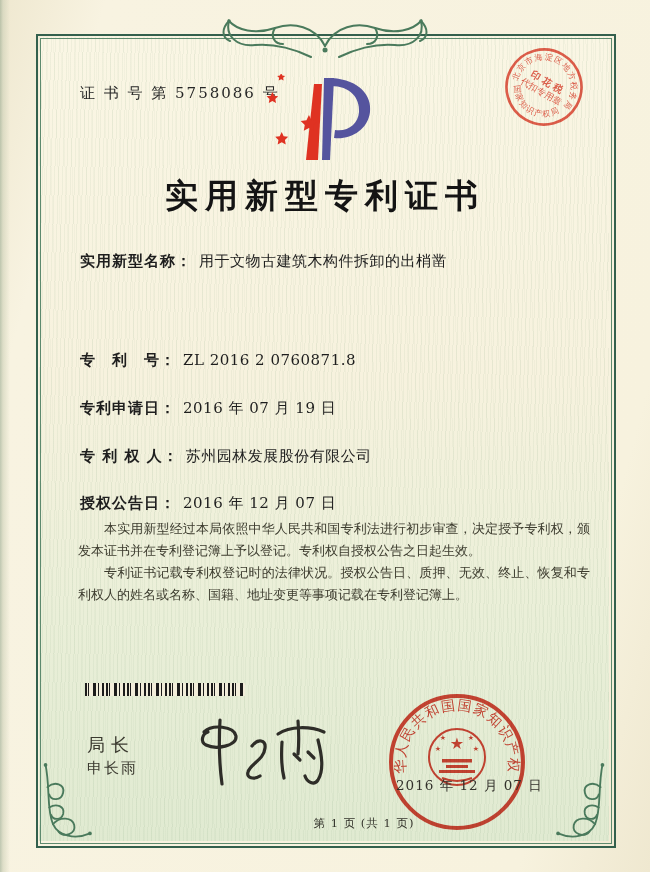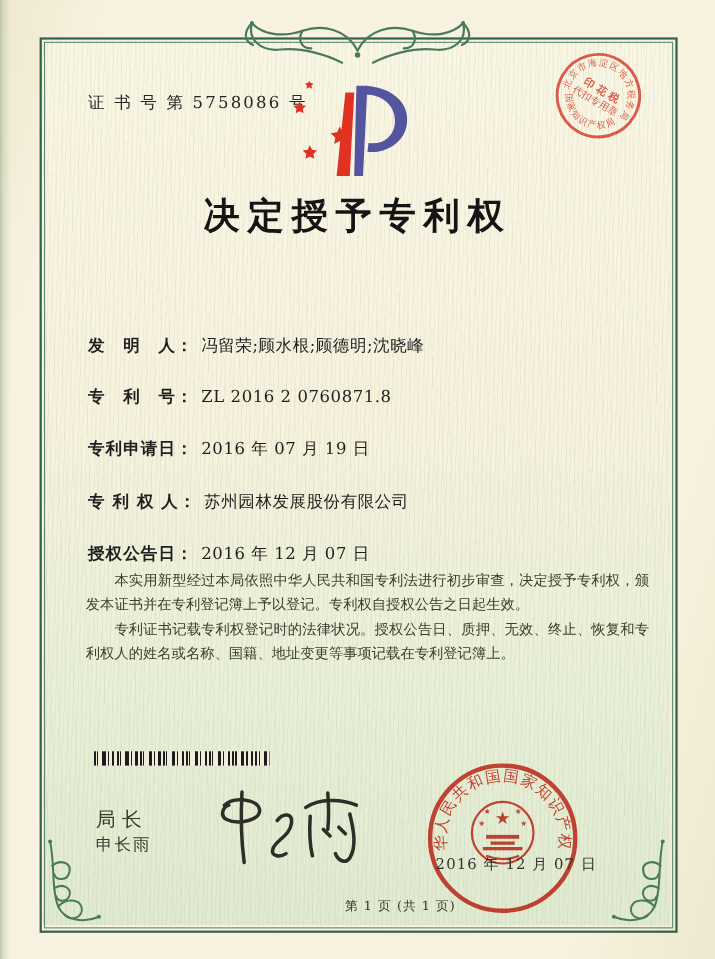--- a/index.html
+++ b/index.html
@@ -120,24 +120,24 @@
       <path d="M53,20 l2.2,4.6 5,.7 -3.6,3.5 .9,5 -4.5,-2.4 -4.5,2.4 .9,-5 -3.6,-3.5 5,-.7 Z" transform="translate(-38,22) scale(0.6)"></path>
       <path d="M53,20 l2.2,4.6 5,.7 -3.6,3.5 .9,5 -4.5,-2.4 -4.5,2.4 .9,-5 -3.6,-3.5 5,-.7 Z" transform="translate(-22,40) scale(0.9)"></path>
       <path d="M53,20 l2.2,4.6 5,.7 -3.6,3.5 .9,5 -4.5,-2.4 -4.5,2.4 .9,-5 -3.6,-3.5 5,-.7 Z" transform="translate(-4,-12) scale(0.55)"></path>
     </g>
     <g fill="#55549e">
       <path d="M68,4 L78,4 L74,86 L66,86 Z"></path>
       <path d="M76,4 C104,6 116,22 114,38 C112,56 94,66 78,64 L79,56 C92,58 102,50 103,38 C104,24 94,12 75,12 Z"></path>
     </g>
   </svg>
 
-  <div class="title">决定授予专利权</div>
-
-  <div class="frow r1">
-    <span class="lab">发　明　人：</span><span class="val">冯留荣;顾水根;顾德明;沈晓峰</span>
+  <div class="title">实用新型专利证书</div>
+
+  <div class="frow r0">
+    <span class="lab">实用新型名称：</span><span class="val">用于文物古建筑木构件拆卸的出梢凿</span>
   </div>
   <div class="frow r2">
     <span class="lab">专　利　号：</span><span class="val">ZL 2016 2 0760871.8</span>
   </div>
   <div class="frow r3">
     <span class="lab">专利申请日：</span><span class="val">2016 年 07 月 19 日</span>
   </div>
   <div class="frow r4">
     <span class="lab">专 利 权 人：</span><span class="val">苏州园林发展股份有限公司</span>
   </div>

